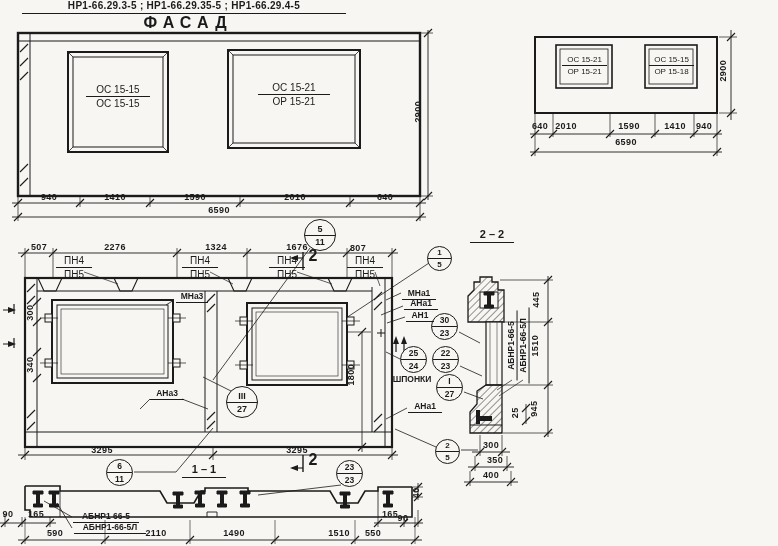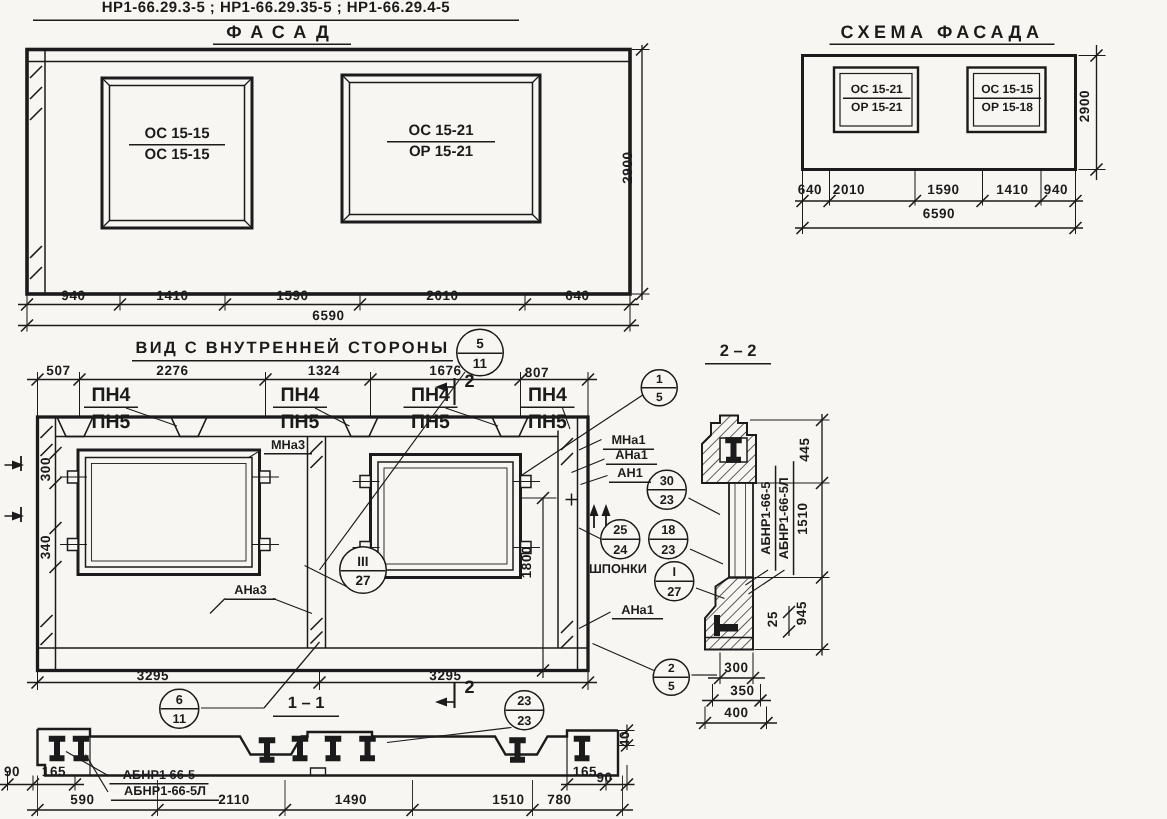--- a/index.html
+++ b/index.html
@@ -5,32 +5,32 @@
   *{margin:0;padding:0;box-sizing:border-box}
   html,body{width:778px;height:546px}
   body{position:relative;background:#f7f6f2;font-family:"Liberation Sans",sans-serif;overflow:hidden}
   #sheet{position:absolute;left:0;top:0;width:778px;height:546px}
   svg{position:absolute;left:0;top:0}
   .lbl{position:absolute;color:#1b1b1b;font-weight:bold;white-space:nowrap;text-align:center;line-height:1.05}
   .dim{font-size:9px;letter-spacing:.4px}
   .sm{font-size:8.5px}
   .t10{font-size:10px;letter-spacing:.3px}
   .t11{font-size:11px}
-  .t12{font-size:12px}
+  .t12{font-size:16px}
   .ls6{letter-spacing:6px}
   .ls3{letter-spacing:3px}
   .ls1{letter-spacing:1.5px}
   .und{border-bottom:1.6px solid #1b1b1b;padding-bottom:1px}
   .rot{transform:rotate(-90deg)}
-  .frac{position:absolute;text-align:center;color:#1b1b1b;font-weight:bold;white-space:nowrap}
+  .frac{position:absolute;text-align:center;color:#1b1b1b;font-weight:normal;white-space:nowrap}
   .frac .ft{display:block;border-bottom:1.3px solid #1b1b1b;padding:0 2px 1px}
   .frac .fb{display:block;padding-top:1px}
   .f10{font-size:10px}
   .f8{font-size:8px}
-  .f85{font-size:13px}
+  .f85{font-size:10px}
   .callout{position:absolute;border:1.4px solid #1b1b1b;border-radius:50%;background:#f7f6f2;display:flex;flex-direction:column;color:#1b1b1b;font-weight:bold}
   .callout .ct{flex:1;display:flex;align-items:flex-end;justify-content:center;border-bottom:1.2px solid #1b1b1b;padding-bottom:1px}
   .callout .cb{flex:1;display:flex;align-items:flex-start;justify-content:center;padding-top:1px}
   .c32{width:32px;height:32px;font-size:9px}
   .c27{width:27px;height:27px;font-size:8.5px}
   .c25{width:25px;height:25px;font-size:8px}
 </style>
 </head>
 <body>
 
@@ -382,28 +382,28 @@
   </div>
   <div class="callout c27" style="left:431px;top:313px">
     <span class="ct">30</span>
     <span class="cb">23</span>
   </div>
   <div class="callout c27" style="left:400px;top:346px">
     <span class="ct">25</span>
     <span class="cb">24</span>
   </div>
   <div class="callout c27" style="left:432px;top:346px">
-    <span class="ct">18</span>
+    <span class="ct">22</span>
     <span class="cb">23</span>
   </div>
   <div class="callout c27" style="left:436px;top:374px">
     <span class="ct">I</span>
     <span class="cb">27</span>
   </div>
-  <div class="callout c32" style="left:226px;top:364px">
+  <div class="callout c32" style="left:226px;top:386px">
     <span class="ct">III</span>
     <span class="cb">27</span>
   </div>
   <div class="callout c27" style="left:106px;top:459px">
     <span class="ct">6</span>
     <span class="cb">11</span>
   </div>
   <div class="callout c27" style="left:336px;top:460px">
     <span class="ct">23</span>
     <span class="cb">23</span>
@@ -424,38 +424,36 @@
     <span class="fb">ОР 15-21</span>
   </div>
   <div class="lbl dim" style="left:34px;top:193px;width:30px">940</div>
   <div class="lbl dim" style="left:97px;top:193px;width:36px">1410</div>
   <div class="lbl dim" style="left:177px;top:193px;width:36px">1590</div>
   <div class="lbl dim" style="left:277px;top:193px;width:36px">2010</div>
   <div class="lbl dim" style="left:369px;top:193px;width:32px">640</div>
   <div class="lbl dim" style="left:199px;top:206px;width:40px">6590</div>
   <div class="lbl dim rot" style="left:399px;top:107px;width:40px">2900</div>
 
-  <div class="lbl t12 ls3 und" style="left:553px;top:15px;width:150px">СХЕМА ФАСАДА</div>
   <div class="frac f8" style="left:562px;top:55px;width:45px">
     <span class="ft">ОС 15-21</span>
     <span class="fb">ОР 15-21</span>
   </div>
   <div class="frac f8" style="left:649px;top:55px;width:45px">
     <span class="ft">ОС 15-15</span>
     <span class="fb">ОР 15-18</span>
   </div>
   <div class="lbl dim" style="left:526px;top:122px;width:28px">640</div>
   <div class="lbl dim" style="left:550px;top:122px;width:32px">2010</div>
   <div class="lbl dim" style="left:613px;top:122px;width:32px">1590</div>
   <div class="lbl dim" style="left:659px;top:122px;width:32px">1410</div>
   <div class="lbl dim" style="left:690px;top:122px;width:28px">940</div>
   <div class="lbl dim" style="left:606px;top:138px;width:40px">6590</div>
   <div class="lbl dim rot" style="left:704px;top:66px;width:40px">2900</div>
 
-  <div class="lbl t11 ls1 und" style="left:88px;top:227px;width:214px">ВИД С ВНУТРЕННЕЙ СТОРОНЫ</div>
   <div class="lbl dim" style="left:24px;top:243px;width:30px">507</div>
   <div class="lbl dim" style="left:97px;top:243px;width:36px">2276</div>
   <div class="lbl dim" style="left:198px;top:243px;width:36px">1324</div>
   <div class="lbl dim" style="left:279px;top:243px;width:36px">1676</div>
   <div class="lbl dim" style="left:343px;top:244px;width:30px">807</div>
   <div class="frac f85" style="left:56px;top:255px;width:36px">
     <span class="ft">ПН4</span>
     <span class="fb">ПН5</span>
   </div>
   <div class="frac f85" style="left:182px;top:255px;width:36px">
@@ -498,18 +496,18 @@
   <div class="lbl dim" style="left:477px;top:471px;width:28px">400</div>
 
   <div class="lbl dim" style="left:0px;top:510px;width:16px">90</div>
   <div class="lbl dim" style="left:24px;top:510px;width:24px">165</div>
   <div class="lbl sm und" style="left:73px;top:512px;width:66px">АБНР1 66-5</div>
   <div class="lbl sm und" style="left:74px;top:523px;width:72px">АБНР1-66-5Л</div>
   <div class="lbl dim" style="left:41px;top:529px;width:28px">590</div>
   <div class="lbl dim" style="left:140px;top:529px;width:32px">2110</div>
   <div class="lbl dim" style="left:218px;top:529px;width:32px">1490</div>
   <div class="lbl dim" style="left:323px;top:529px;width:32px">1510</div>
-  <div class="lbl dim" style="left:359px;top:529px;width:28px">780</div>
+  <div class="lbl dim" style="left:359px;top:529px;width:28px">550</div>
   <div class="lbl dim" style="left:378px;top:510px;width:24px">165</div>
   <div class="lbl dim" style="left:394px;top:514px;width:18px">90</div>
   <div class="lbl dim rot" style="left:407px;top:488px;width:20px">40</div>
 
 </div>
 
 </body></html>

